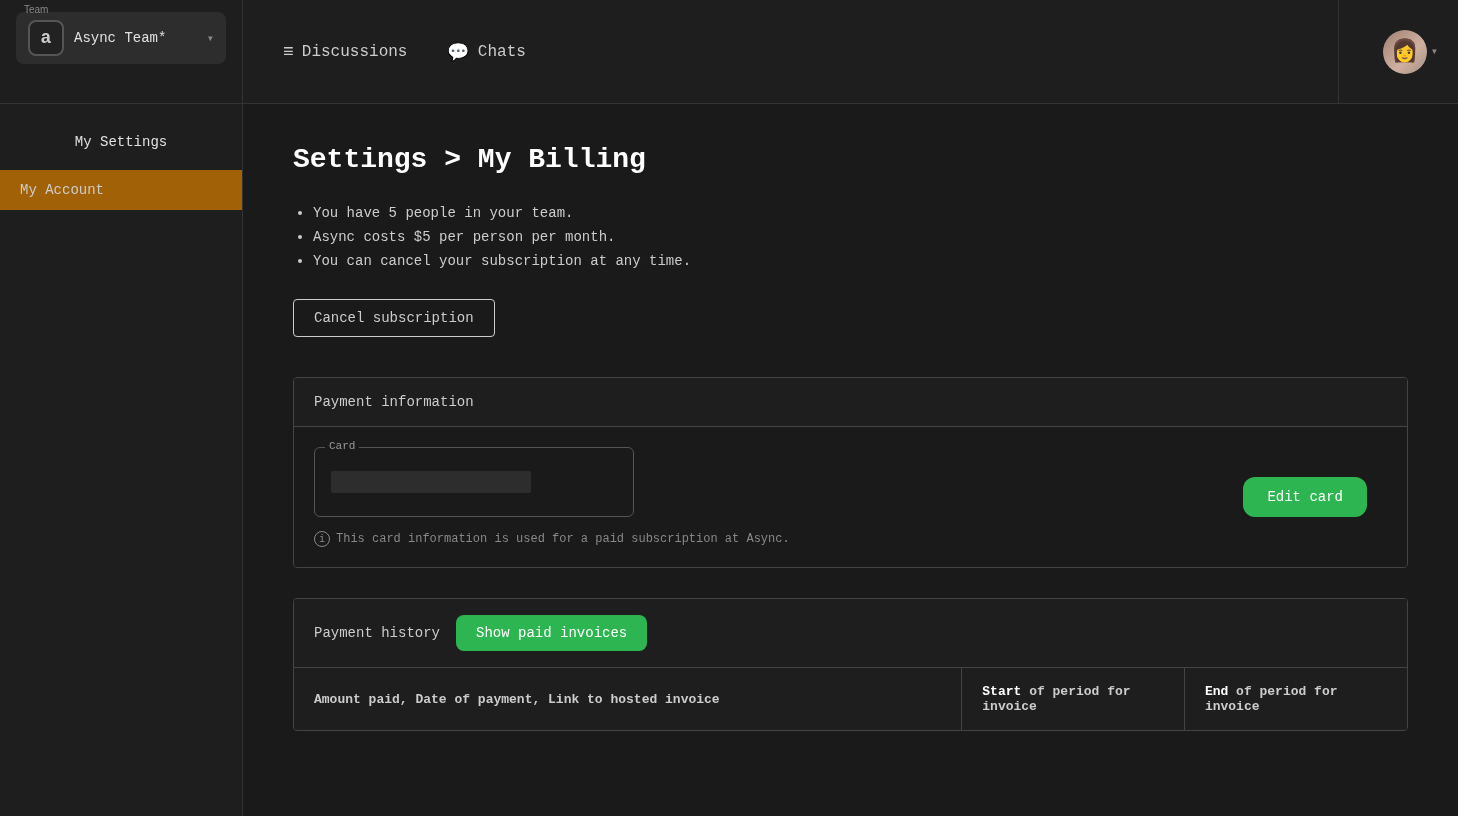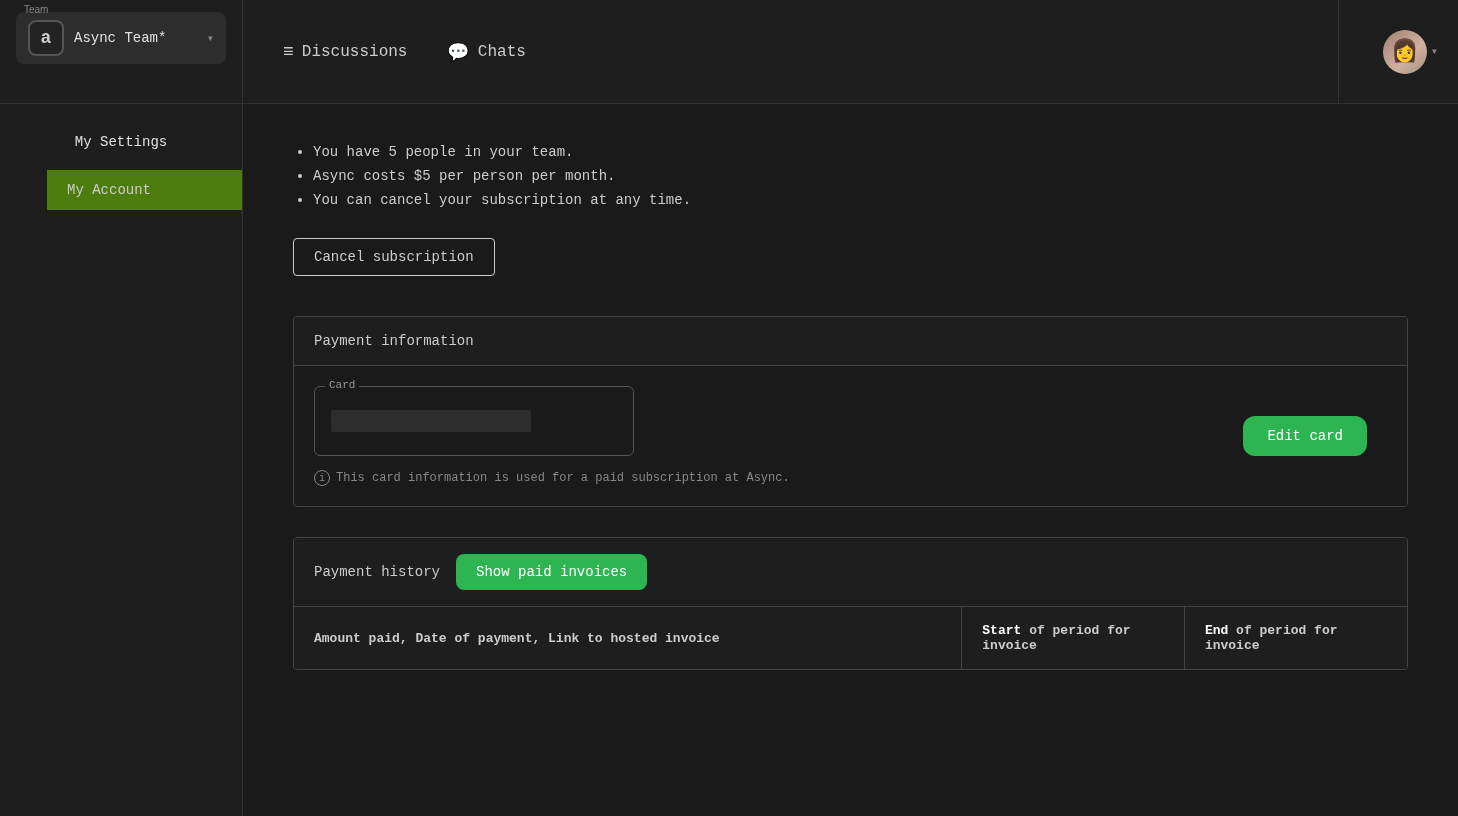--- a/index.html
+++ b/index.html
@@ -158,22 +158,21 @@
       display: flex;
       align-items: center;
       padding: 12px 20px;
       font-size: 14px;
       font-family: 'Courier New', monospace;
       cursor: pointer;
       color: #ccc;
     }
 
     .sidebar-item-my-account {
-      background: #4d7c0f;
-      margin-left: 47px;
+      background: #a16207;
     }
 
     .sidebar-item-my-billing {
       background: #2d2d2d;
       position: relative;
     }
 
     .billing-bar {
       position: absolute;
       right: 0;
@@ -433,20 +432,21 @@
   <div class="sidebar">
     <div class="sidebar-title">My Settings</div>
 
     <div class="sidebar-item sidebar-item-my-account">
       <span>My Account</span>
     </div>
 
   </div>
 
   <div class="page-content">
+    <h1 class="page-title">Settings &gt; My Billing</h1>
 
     <ul class="info-list">
       <li>You have 5 people in your team.</li>
       <li>Async costs $5 per person per month.</li>
       <li>You can cancel your subscription at any time.</li>
     </ul>
 
     <button class="cancel-btn">Cancel subscription</button>
 
     

